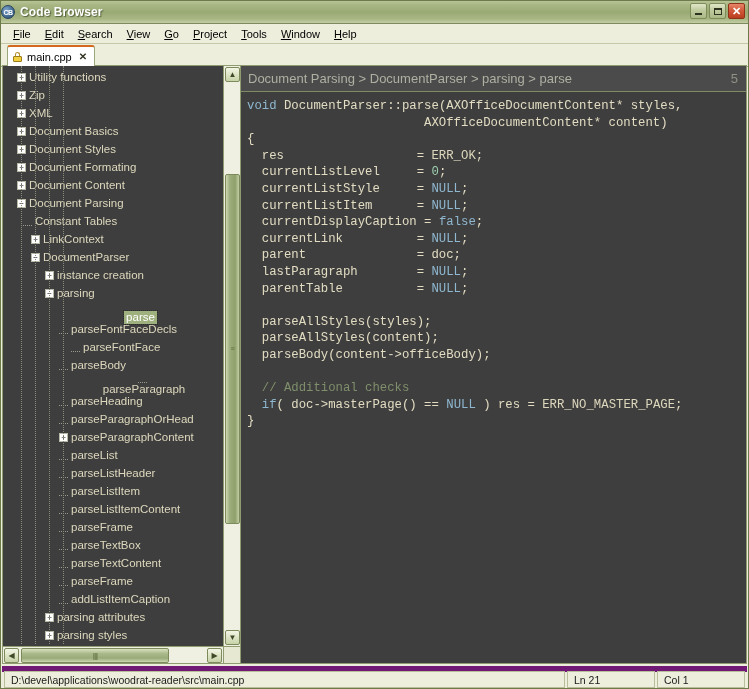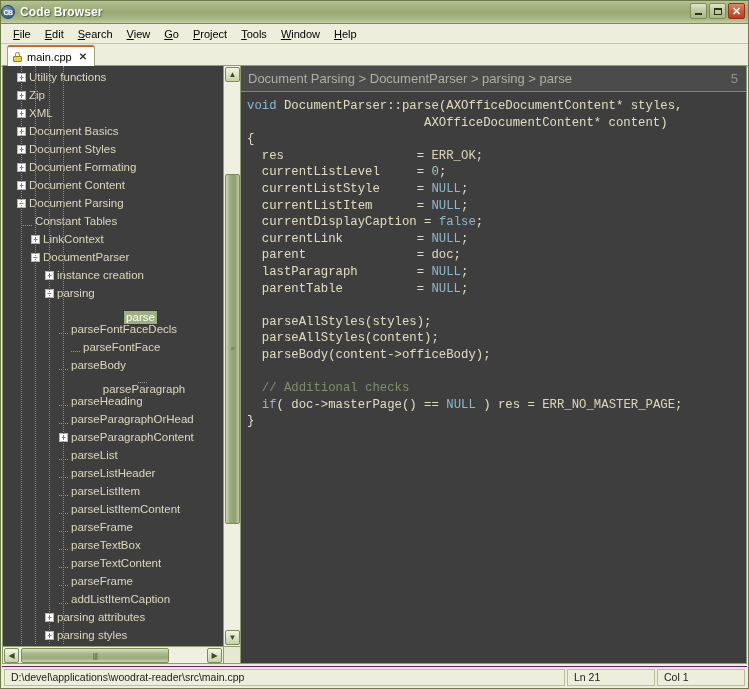--- a/index.html
+++ b/index.html
@@ -311,21 +311,21 @@
   .cmt  { color: #7f8f6b; }
   .pln  { color: #e2dcc2; }
   .macro{ color: #dcd6bc; }
 
   
   .statusbar {
     position: absolute;
     left: 1px; right: 1px; bottom: 1px;
     height: 21px;
     background: #eeeedd;
-    border-top: 1px solid #701a75;
+    border-top: 6px solid #701a75;
     display: flex; align-items: center;
     box-sizing: border-box;
   }
   .status-cell {
     height: 17px;
     margin: 2px 0 2px 2px;
     border: 1px solid #b9bf9d;
     box-sizing: border-box;
     display: flex; align-items: center;
     padding: 0 6px;

